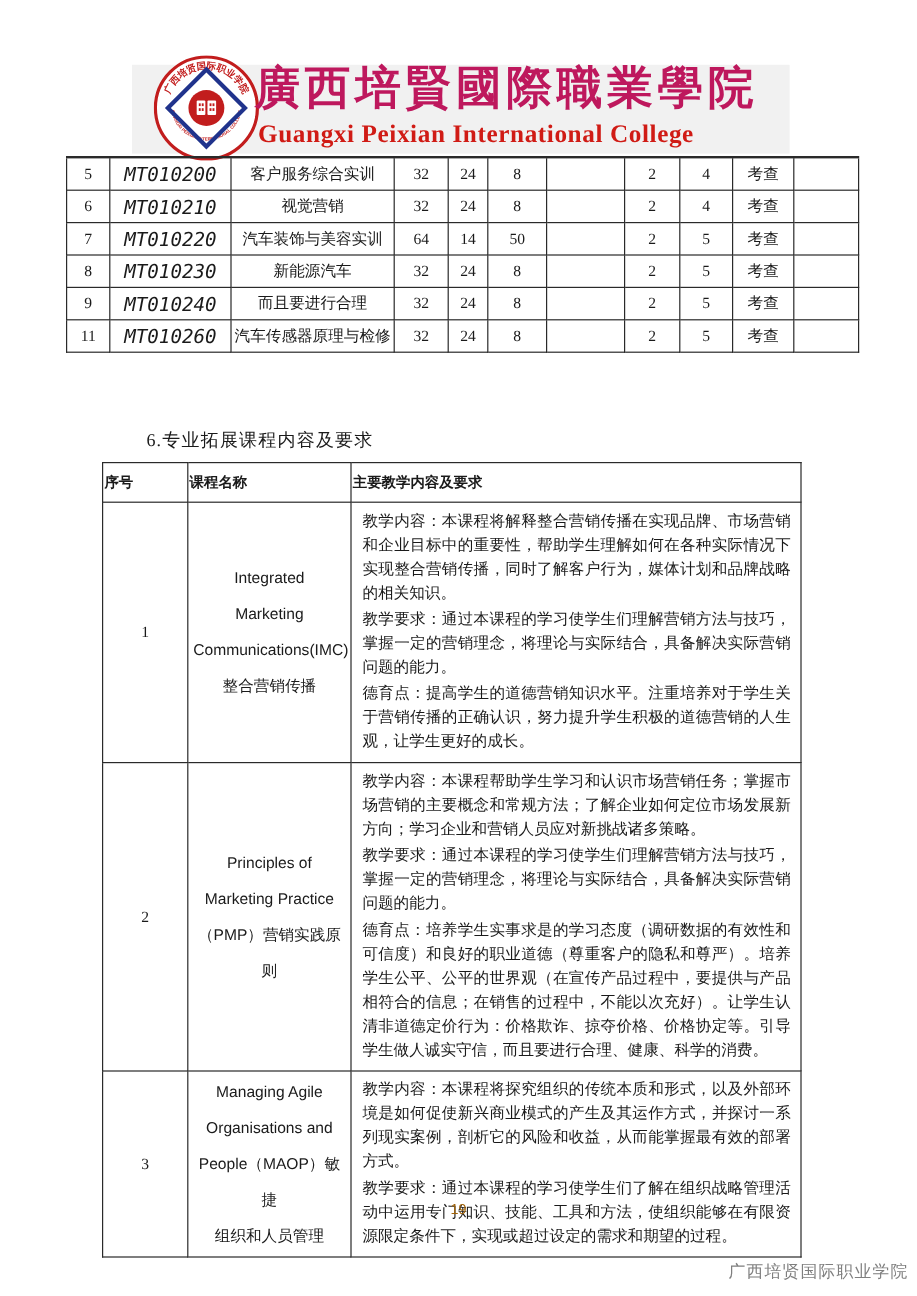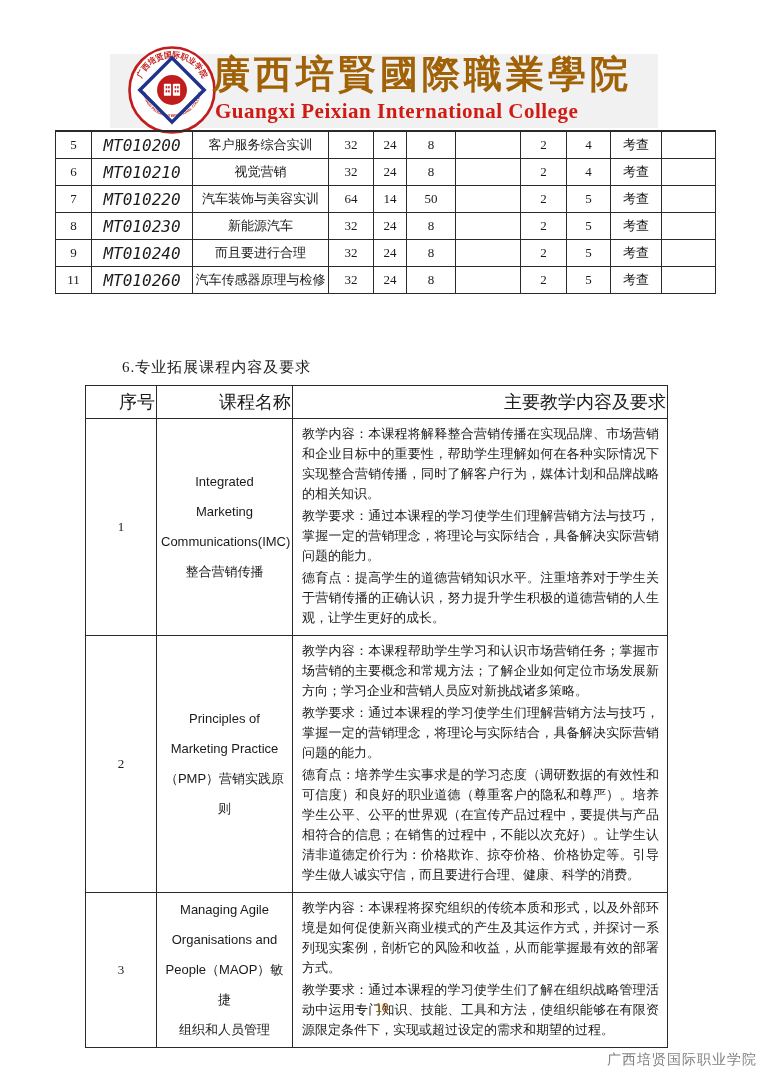--- a/index.html
+++ b/index.html
@@ -4,39 +4,39 @@
 <style>
   html,body { margin:0; padding:0; }
   body {
     width:764px; height:1080px; position:relative; background:#ffffff;
     font-family:"Liberation Serif", serif; color:#1a1a1a; overflow:hidden;
   }
   .banner { position:absolute; left:110px; top:54px; width:548px; height:74px; background:#f1f1f1; }
   .logo { position:absolute; left:128px; top:46px; width:88px; height:88px; }
   .title-zh {
     position:absolute; left:212px; top:50px; width:460px; white-space:nowrap;
-    font-size:38px; font-weight:bold; color:#a16207; letter-spacing:4px; line-height:48px;
+    font-size:38px; font-weight:bold; color:#be185d; letter-spacing:4px; line-height:48px;
   }
   .title-en {
     position:absolute; left:215px; top:99px; white-space:nowrap;
     font-size:21px; font-weight:bold; color:#d01b15; letter-spacing:0.5px;
   }
 
   table { border-collapse:collapse; table-layout:fixed; }
   td, th { border:1px solid #2a2a2a; overflow:hidden; }
 
   .table1 { position:absolute; left:55px; top:130px; width:660px; font-size:13px; border-top:2px solid #2a2a2a; }
   .table1 td { text-align:center; height:26px; padding:0 2px; }
   .table1 td.mono { font-family:"DejaVu Sans Mono", monospace; font-size:16px;font-style:italic; }
   .table1 tr.totalrow td { height:36px; font-size:14px; }
 
   .section-heading { position:absolute; left:122px; top:358px; font-size:15px; letter-spacing:1px; }
 
   .table2 { position:absolute; left:85px; top:385px; width:582px; }
-  .table2 th { height:30px; font-size:18px; font-weight:normal; text-align:right; }
+  .table2 th { height:30px; font-size:12px; font-weight:bold; text-align:left; }
   .table2 td { vertical-align:middle; }
   .table2 tr.r1 { height:203px; }
   .table2 tr.r2 { height:238px; }
   .table2 tr.r3 { height:127px; }
   .table2 td.no { text-align:center; font-size:13px; }
   .table2 td.name {
     text-align:center; font-size:13px; line-height:30px; white-space:pre-line;
     font-family:Liberation Sans, sans-serif; padding:0 4px;
   }
   .table2 td.content { padding:5px 8px 5px 9px; font-size:13px; line-height:20px; text-align:justify; }

